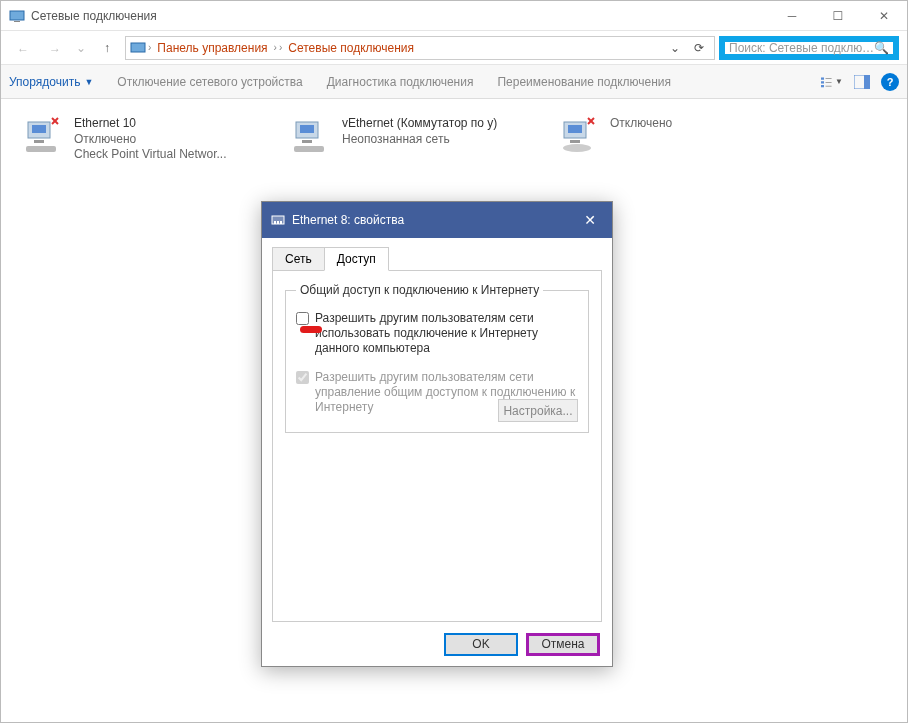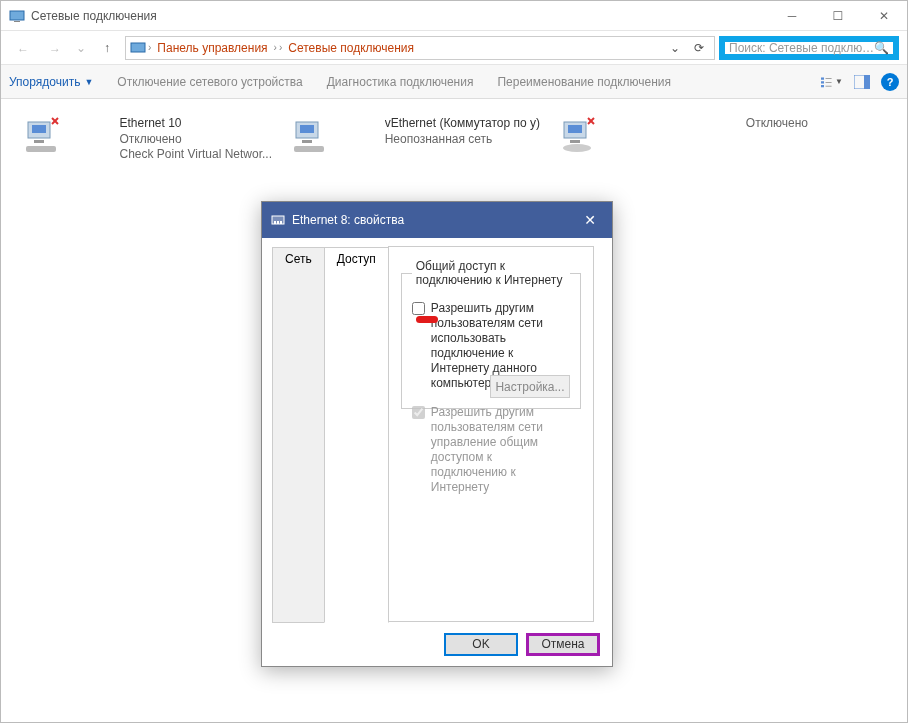--- a/index.html
+++ b/index.html
@@ -25,33 +25,33 @@
 
 .toolbar { height: 34px; display: flex; align-items: center; padding: 0 8px; gap: 24px; background: #f7f7f7; border-bottom: 1px solid #ddd; }
 .tool { color: #1a5fb4; display: flex; align-items: center; gap: 4px; }
 .tool.disabled { color: #888; }
 .tool-right { margin-left: auto; display: flex; gap: 8px; align-items: center; }
 .tool-icon { width: 22px; height: 22px; display: flex; align-items: center; justify-content: center; color: #555; }
 .help-icon { width: 18px; height: 18px; border-radius: 50%; background: #0078d7; color: #fff; display: flex; align-items: center; justify-content: center; font-size: 11px; font-weight: bold; }
 
 
 .content { padding: 12px 16px; display: flex; flex-wrap: wrap; gap: 4px 8px; align-content: flex-start; }
-.conn { width: 260px; height: 56px; display: flex; align-items: flex-start; padding: 4px; gap: 20px; border: 1px solid transparent; justify-content: space-between; }
+.conn { width: 260px; height: 56px; display: flex; align-items: flex-start; padding: 4px; gap: 12px; border: 1px solid transparent; }
 .conn.selected { background: #cce8ff; border: 1px solid #99d1ff; }
 .conn-text { display: flex; flex-direction: column; overflow: hidden; }
 .conn-text span { white-space: nowrap; overflow: hidden; text-overflow: ellipsis; color: #333; line-height: 1.3; }
 
 
 .dialog { position: absolute; left: 260px; top: 200px; width: 352px; height: 466px; background: #fff; border: 1px solid #888; box-shadow: 0 4px 20px rgba(0,0,0,0.3); display: flex; flex-direction: column; }
 .dlg-title { height: 36px; background: #415e9b; color: #fff; display: flex; align-items: center; padding: 0 8px; }
 .dlg-title-icon { width: 16px; height: 16px; margin-right: 6px; }
 .dlg-title span { flex: 1; }
 .dlg-close { width: 28px; height: 28px; display: flex; align-items: center; justify-content: center; color: #fff; font-size: 14px; }
 
-.dlg-body { flex: 1; background: #fff; padding: 8px 18px 0 10px; display: flex; flex-direction: row; }
+.dlg-body { flex: 1; background: #fff; padding: 8px 10px 0 10px; display: flex; flex-direction: column; }
 .tabs { display: flex; position: relative; top: 1px; z-index: 2; }
 .tab { padding: 4px 12px; border: 1px solid #ccc; background: #f0f0f0; margin-right: -1px; }
 .tab.active { background: #fff; border-bottom-color: #fff; }
 .tab-panel { flex: 1; border: 1px solid #ccc; padding: 12px; position: relative; }
 
 fieldset { border: 1px solid #ccc; padding: 14px 10px 10px 10px; position: relative; }
 legend { padding: 0 4px; color: #333; }
 .chk { display: flex; align-items: flex-start; gap: 6px; margin-bottom: 14px; position: relative; }
 .chk input { margin-top: 1px; }
 .chk label { color: #333; line-height: 1.25; }

